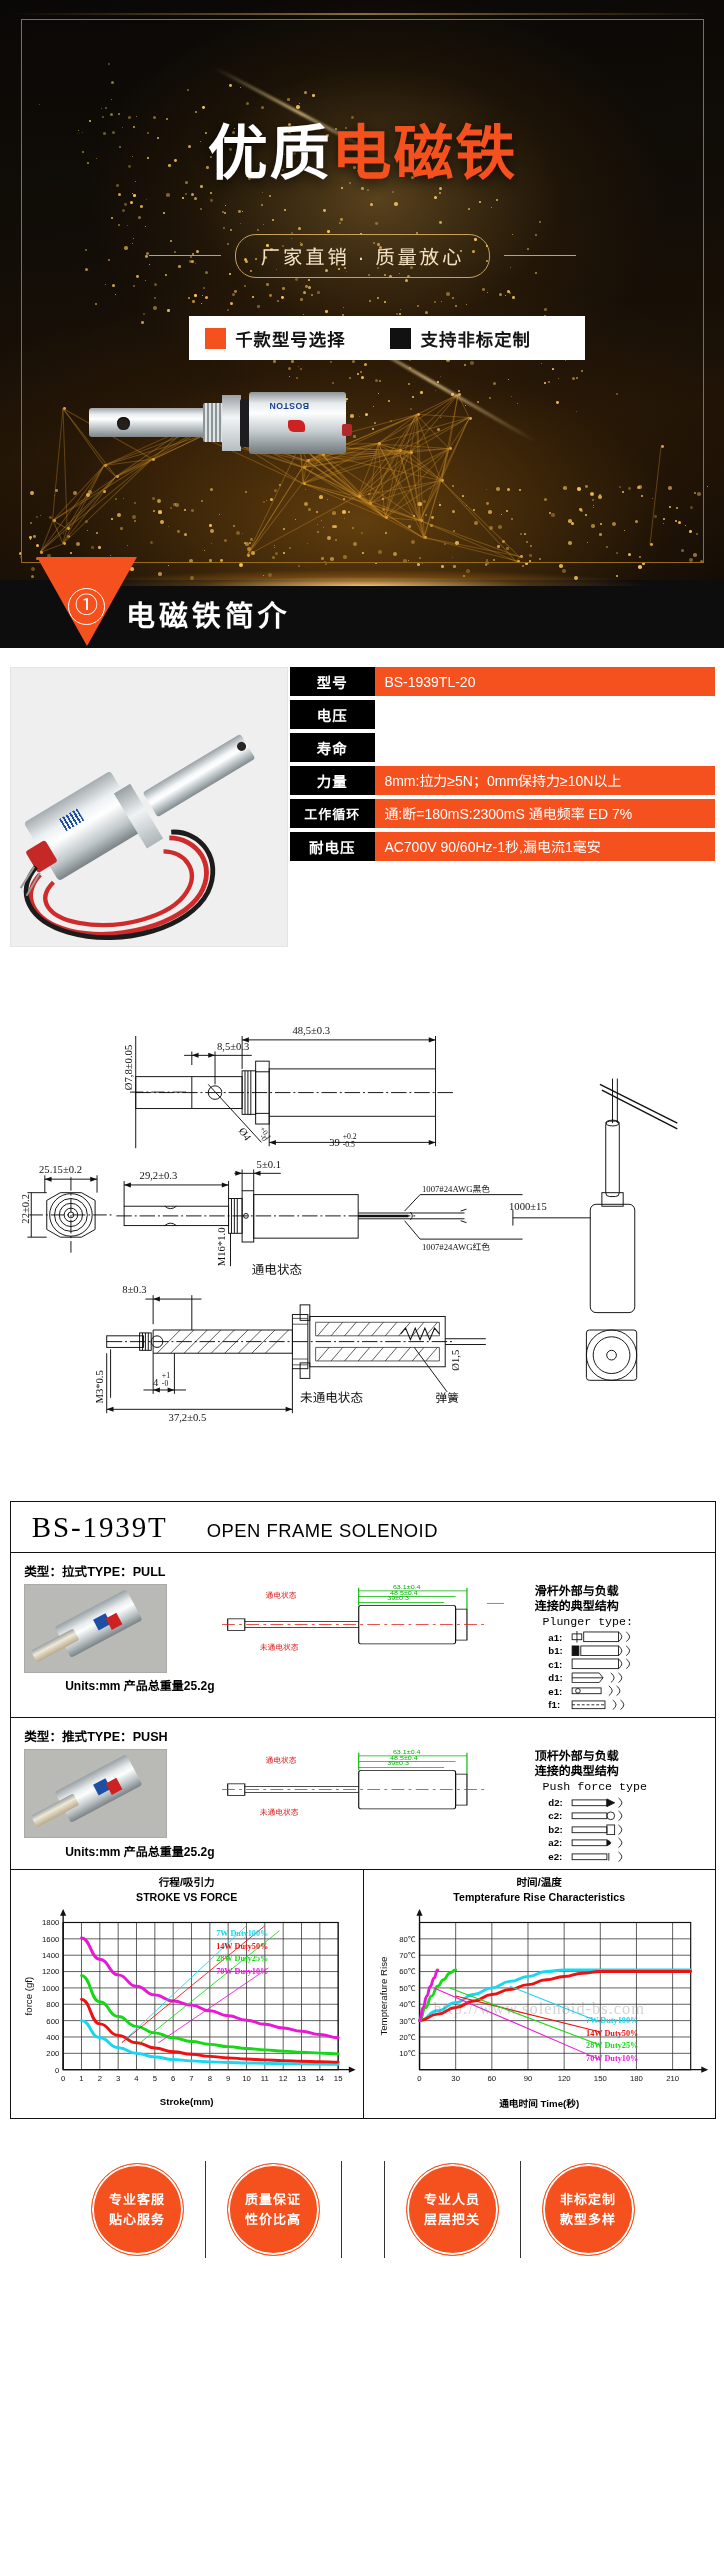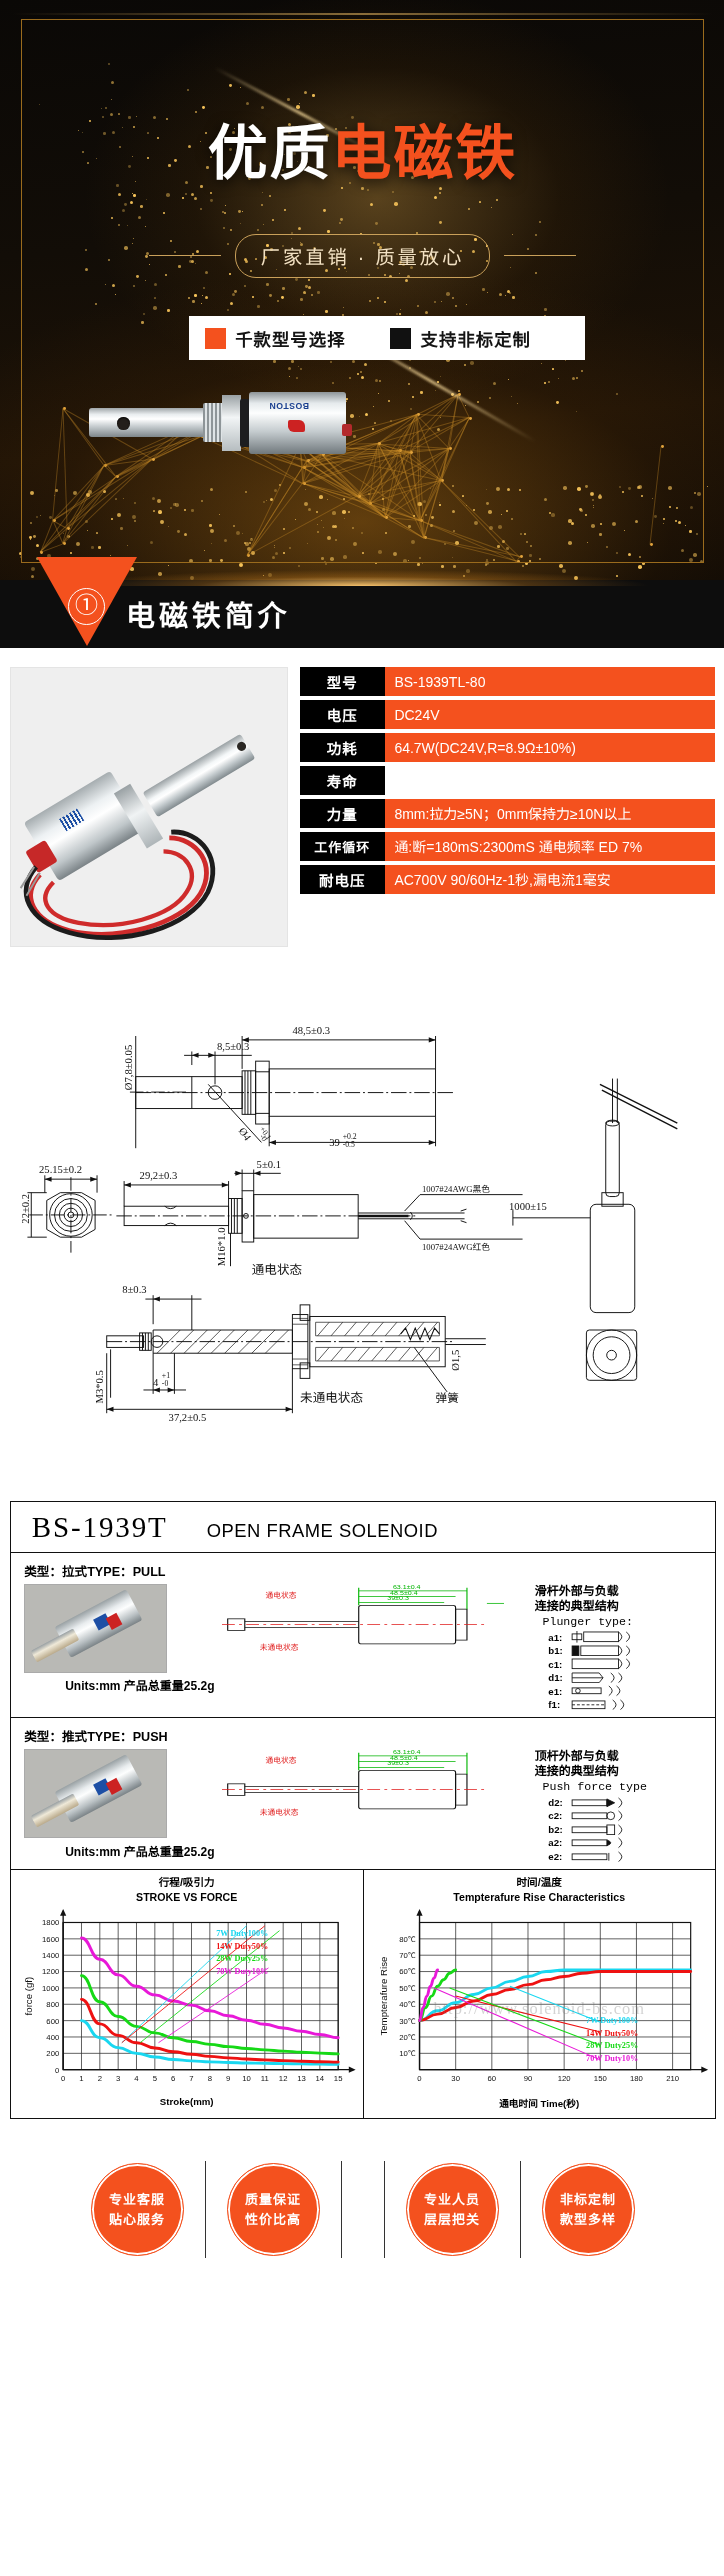--- a/index.html
+++ b/index.html
@@ -126,21 +126,21 @@
   .sec-title {
     position: absolute; left: 126px; top: 11.6px;
     color:#ffffff; font-size: 29px; font-weight: 700; letter-spacing: 3.9px;
   }
   .sec-glow {
     position:absolute; left:0; top:-29px; width:725px; height:35px;
     background: radial-gradient(ellipse 367px 21px at 50% 100%, rgba(255,200,110,.95) 0%, rgba(190,120,30,.35) 45%, rgba(0,0,0,0) 78%);
   }
 
   
-  .spec-wrap { width:725px; padding: 19.3px 9.7px 15.5px 9.7px; display:flex; gap:12px; background:#fff;}
+  .spec-wrap { width:725px; padding: 19.3px 9.7px 15.5px 9.7px; display:flex; gap:2px; background:#fff;}
   .spec-photo {
     width: 278px; height: 280px; flex:0 0 auto;
     background: #efefef; position:relative; overflow:hidden; border:1px solid #e4e4e4;
   }
   .pp-body{
     position:absolute; left:23px; top:124px; width:101px; height:68px;
     background:linear-gradient(180deg,#a6adb0,#edf1f3 30%,#ffffff 48%,#bfc6c9 78%,#7b8387);
     border-radius:3.9px; transform: rotate(-31deg);
   }
   .pp-flange{
@@ -1188,29 +1188,24 @@
         <path d="M30,214 C10,236 22,262 60,272 C110,284 176,266 196,234 C214,204 192,176 164,176" stroke="#cf2b2b" stroke-width="5" fill="none"></path>
         <path d="M26,206 C4,232 18,262 60,274 C116,290 186,268 204,232 C220,198 196,168 166,170" stroke="#1c1c1c" stroke-width="5" fill="none"></path>
         <path d="M44,222 C26,240 38,258 70,264 C112,272 166,258 182,232 C196,210 180,190 158,190" stroke="#cf2b2b" stroke-width="4.5" fill="none"></path>
         <path d="M24,206 L10,228 M30,212 L16,236" stroke="#9a9a9a" stroke-width="2" fill="none"></path>
       </svg>
     </div>
 
     <div class="spec-table">
       <div class="spec-row">
         <div class="spec-k">型号</div>
-        <div class="spec-v">BS-1939TL-80</div>
+        <div class="spec-v">BS-1939TL-20</div>
       </div>
       <div class="spec-row">
         <div class="spec-k">电压</div>
-        <div class="spec-v">DC24V</div>
-      </div>
-      <div class="spec-row">
-        <div class="spec-k">功耗</div>
-        <div class="spec-v">64.7W(DC24V,R=8.9Ω±10%)</div>
       </div>
       <div class="spec-row">
         <div class="spec-k">寿命</div>
       </div>
       <div class="spec-row">
         <div class="spec-k">力量</div>
         <div class="spec-v">8mm:拉力≥5N；0mm保持力≥10N以上</div>
       </div>
       <div class="spec-row">
         <div class="spec-k" style="font-size:13px">工作循环</div>

